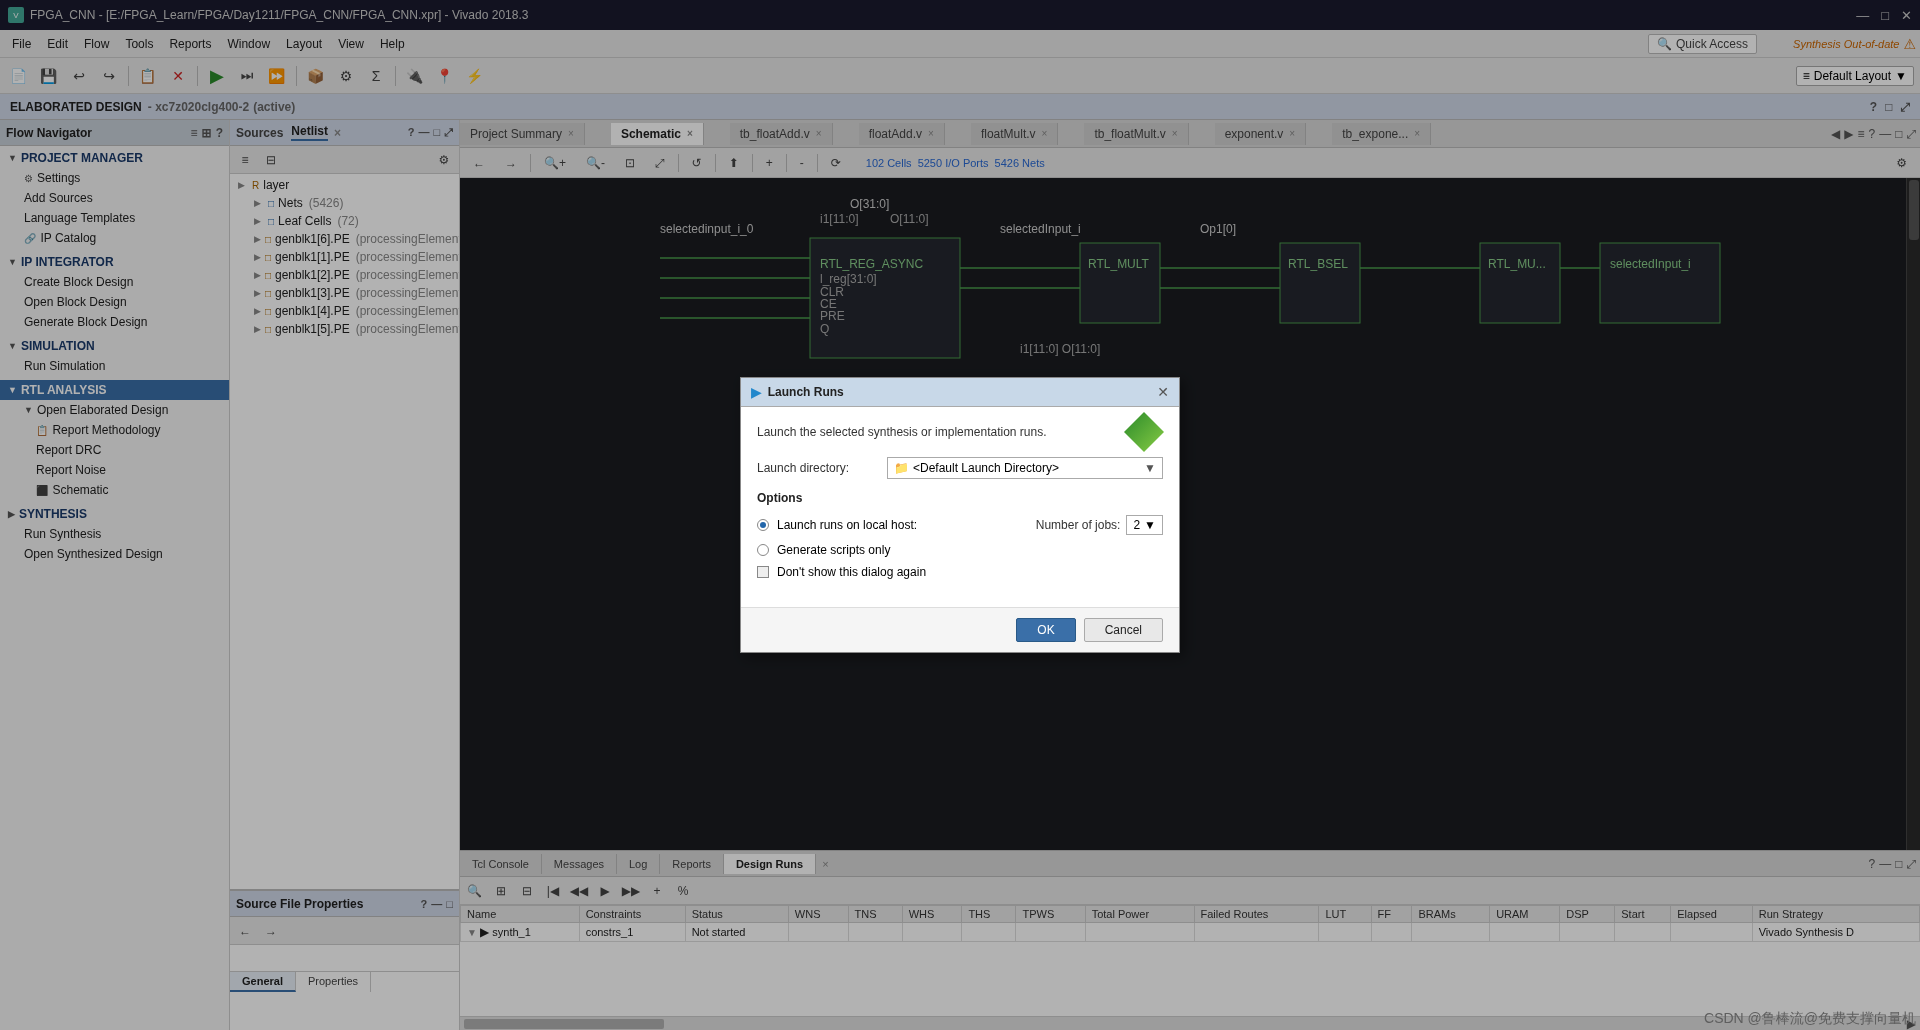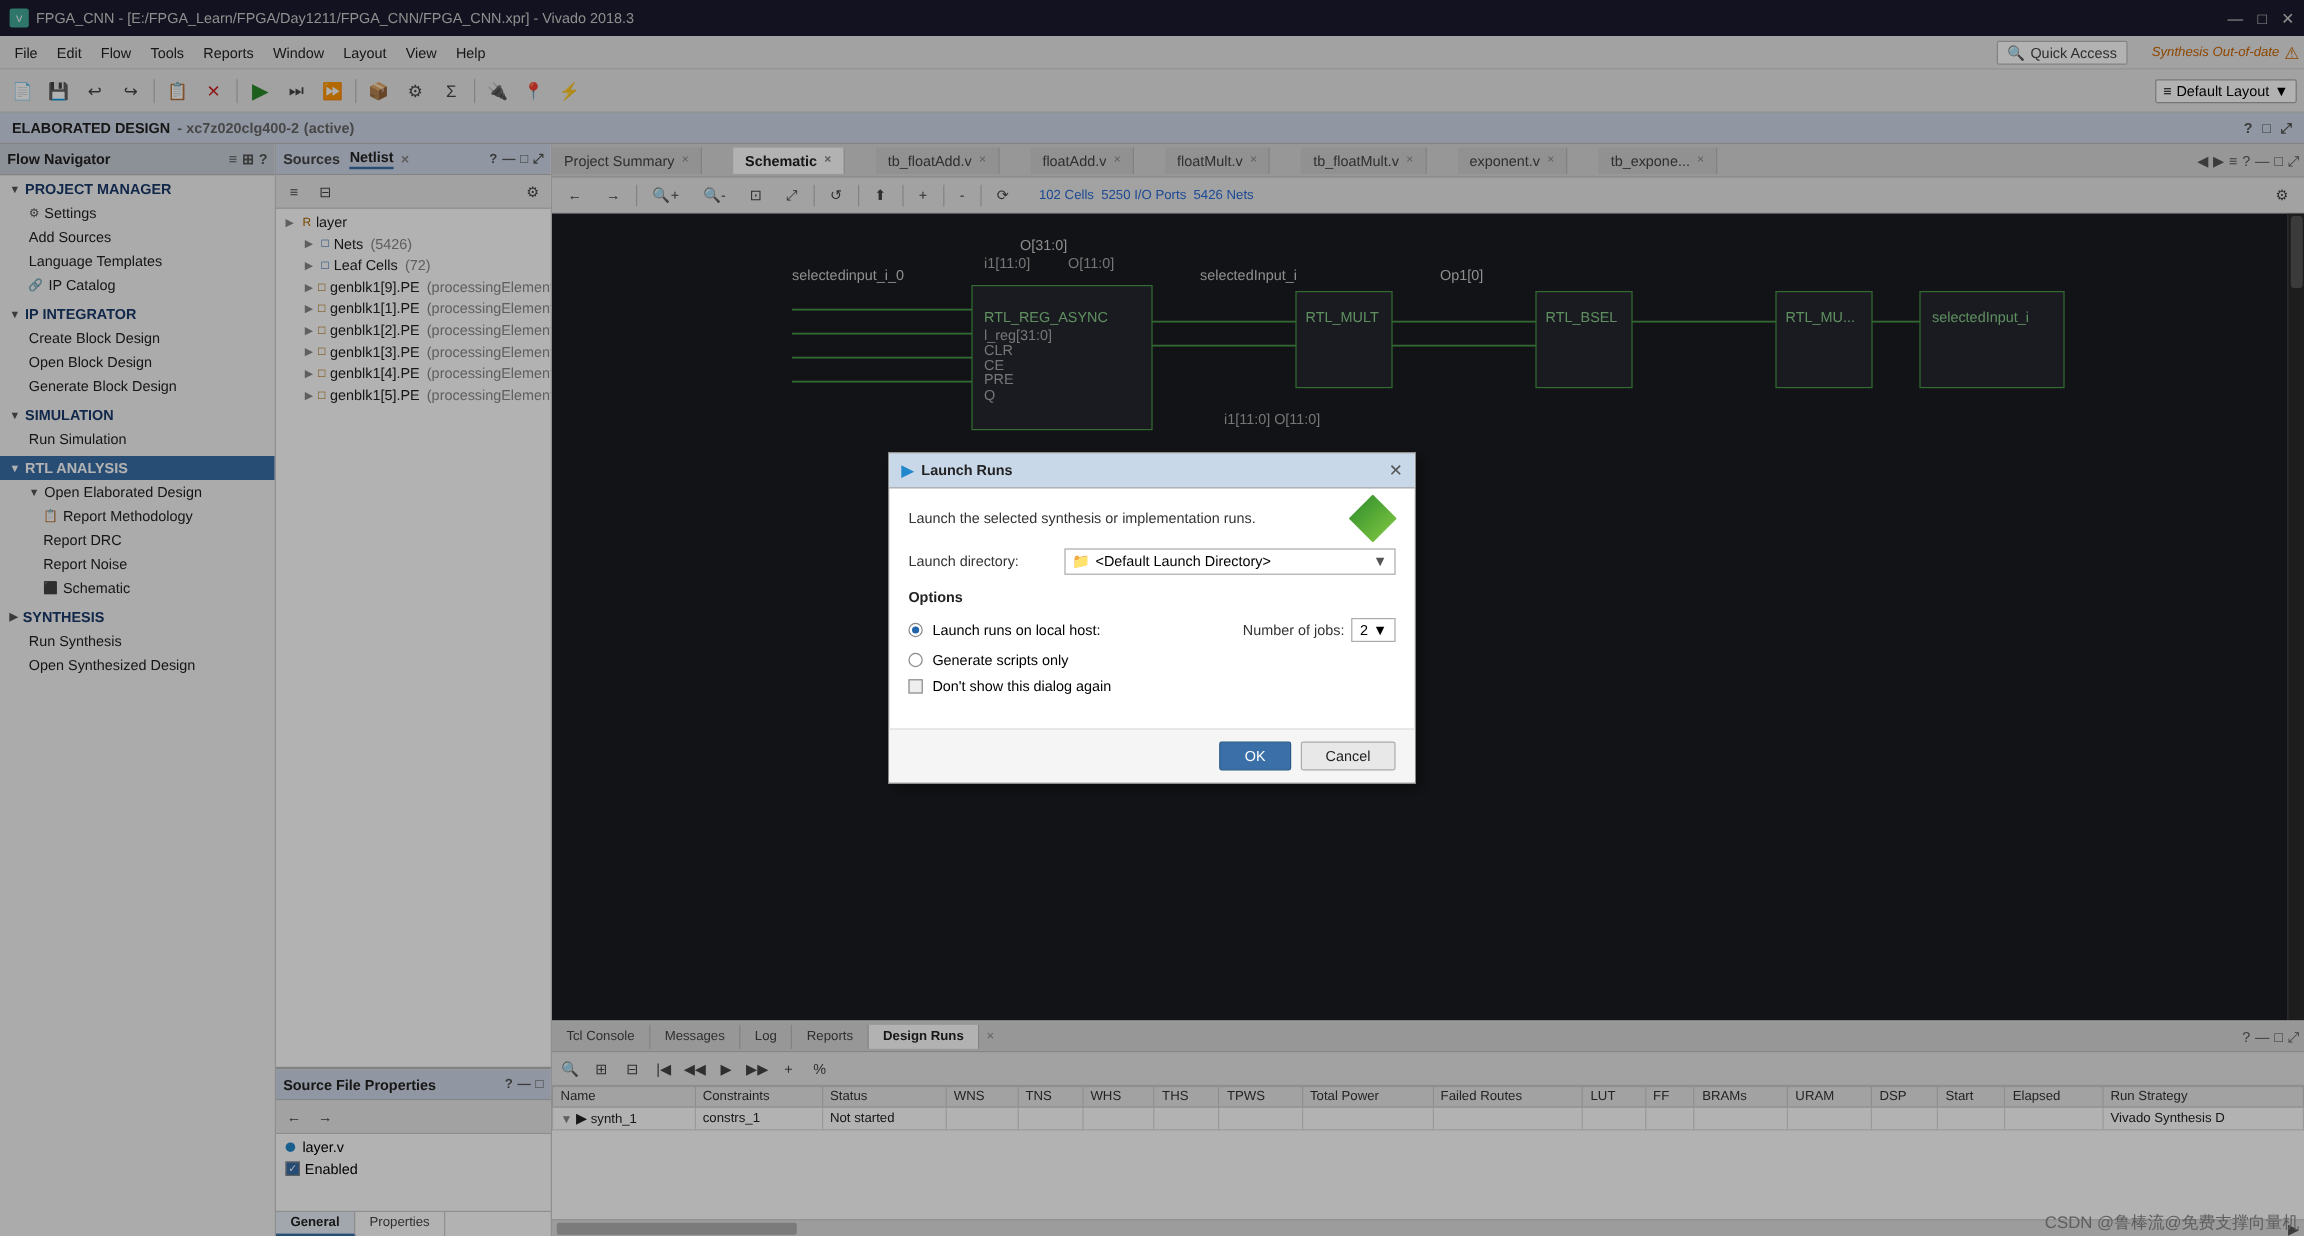--- a/index.html
+++ b/index.html
@@ -164,21 +164,21 @@
   <span class="menu-item">Tools</span>
   <span class="menu-item">Reports</span>
   <span class="menu-item">Window</span>
   <span class="menu-item">Layout</span>
   <span class="menu-item">View</span>
   <span class="menu-item">Help</span>
   <div class="menu-quick-access">
     <span>🔍</span>
     <span>Quick Access</span>
   </div>
-  <span style="margin-left:20px" class="synth-badge">Synthesis Out-of-date</span>
+  <span style="margin-left:36px" class="synth-badge">Synthesis Out-of-date</span>
   <span style="margin-left:4px;color:#cc6600;font-size:14px;">⚠</span>
 </div>
 
 <div class="toolbar">
   <div class="toolbar-btn">📄</div>
   <div class="toolbar-btn">💾</div>
   <div class="toolbar-btn">↩</div>
   <div class="toolbar-btn">↪</div>
   <div class="toolbar-sep"></div>
   <div class="toolbar-btn">📋</div>
@@ -350,21 +350,21 @@
         <div class="netlist-item" style="padding-left:24px;">
           <span class="netlist-expand">▶</span>
           <span style="color:#2266aa;font-size:10px;">□</span>
           <span class="netlist-label">Leaf Cells</span>
           <span class="netlist-count">(72)</span>
         </div>
 
         <div class="netlist-item" style="padding-left:24px;">
           <span class="netlist-expand">▶</span>
           <span style="color:#aa6600;font-size:10px;">□</span>
-          <span class="netlist-label">genblk1[9].PE</span>
+          <span class="netlist-label">genblk1[6].PE</span>
           <span class="netlist-count">(processingElement)</span>
         </div>
         <div class="netlist-item" style="padding-left:24px;">
           <span class="netlist-expand">▶</span>
           <span style="color:#aa6600;font-size:10px;">□</span>
           <span class="netlist-label">genblk1[1].PE</span>
           <span class="netlist-count">(processingElement)</span>
         </div>
         <div class="netlist-item" style="padding-left:24px;">
           <span class="netlist-expand">▶</span>
@@ -398,31 +398,20 @@
         <span>Source File Properties</span>
         <div class="panel-header-icons" style="margin-left:auto;display:flex;gap:4px;">
           <span class="panel-header-icon">?</span>
           <span class="panel-header-icon">—</span>
           <span class="panel-header-icon">□</span>
         </div>
       </div>
       <div class="props-toolbar">
         <div class="runs-btn">←</div>
         <div class="runs-btn">→</div>
-      </div>
-      <div class="props-body">
-        <div class="props-file">
-          <div class="file-dot"></div>
-          <span>layer.v</span>
-        </div>
-        <div class="enabled-row">
-          <div class="checkbox checked">✓</div>
-          <span>Enabled</span>
-        </div>
-        <div class="source-path">E:/FPGA_L.../FPGA/D.../1211E...</div>
       </div>
       <div class="props-tabs">
         <div class="props-tab active">General</div>
         <div class="props-tab">Properties</div>
       </div>
     </div>
   </div>
 
   <div class="content-area">
 

